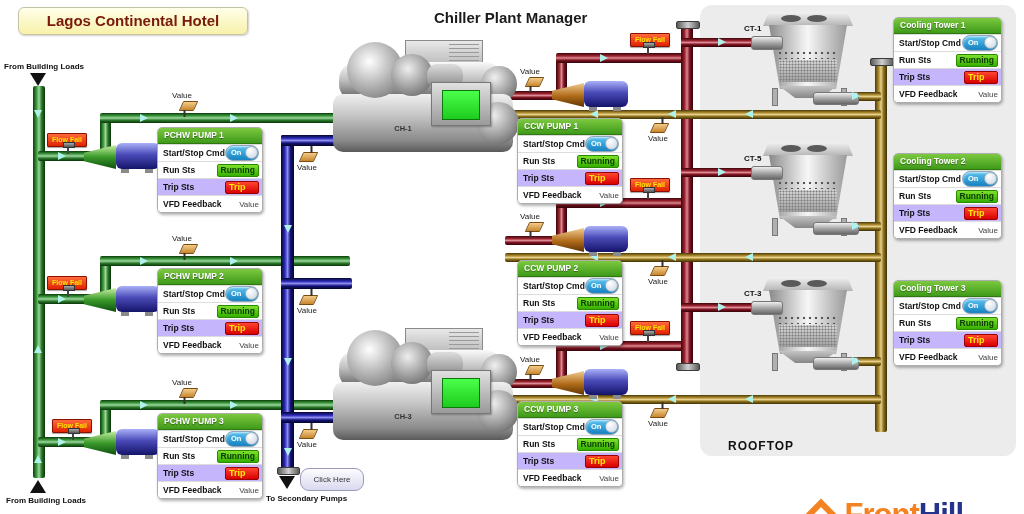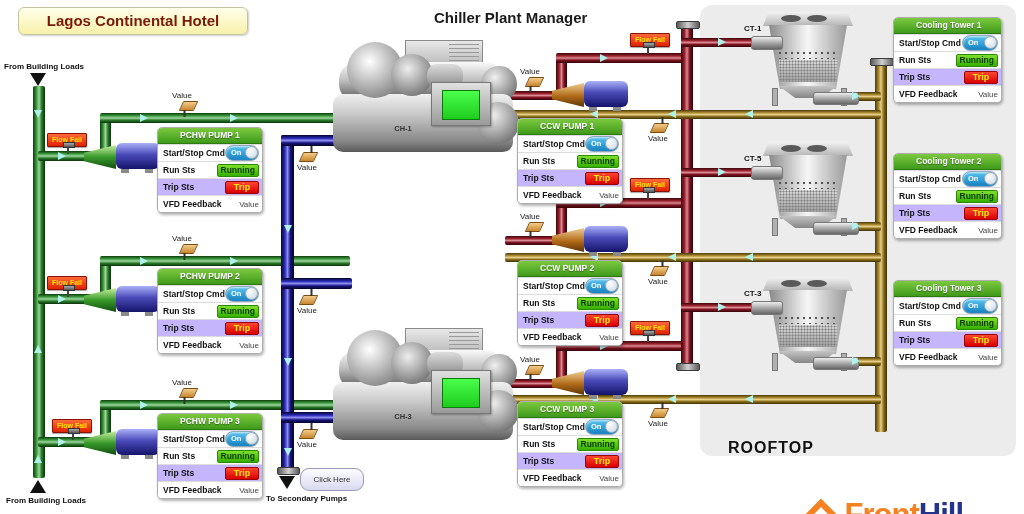--- a/index.html
+++ b/index.html
@@ -37,28 +37,28 @@
       border:1px solid #7a4c10;transform:skewX(-25deg);border-radius:1px;}
   .sn:after{content:"";position:absolute;left:5px;top:8px;width:2px;height:7px;background:#333;transform:skewX(25deg);}
   .sn.up:after{top:-7px;}
   .vlabel{position:absolute;z-index:6;font-size:8px;color:#222;}
   .slabel{position:absolute;z-index:6;font-size:8px;font-weight:bold;color:#111;}
   
   .panel{position:absolute;width:104px;z-index:8;background:#fff;border:1px solid #adadad;
          border-radius:5px;box-shadow:1px 2px 3px rgba(0,0,0,.3);overflow:hidden;}
   .panel.w{width:107px;}
   .panel .hd{height:15px;background:linear-gradient(#7cc93f,#3f9a1a);color:#fff;font-weight:bold;
-         font-size:8.5px;line-height:15px;padding-left:22px;text-shadow:0 1px 1px rgba(0,0,0,.4);
+         font-size:8.5px;line-height:15px;padding-left:6px;text-shadow:0 1px 1px rgba(0,0,0,.4);
          border-bottom:1px solid #2e7a10;}
   .panel .row{display:flex;align-items:center;justify-content:space-between;height:16px;
          padding:0 3px 0 5px;border-top:1px solid #dcdcdc;background:#fff;}
   .panel .row.alt{background:#c4b5fd;}
   .panel .lb{font-size:8.5px;font-weight:bold;color:#111;white-space:nowrap;}
   .val{font-size:8px;color:#444;}
-  .bdg{display:inline-block;text-align:center;font-weight:bold;border-radius:2px;padding:0 3px;line-height:11px;}
+  .bdg{display:inline-block;text-align:left;font-weight:bold;border-radius:2px;padding:0 3px;line-height:11px;}
   .bdg.run{font-size:8.5px;background:linear-gradient(#7ee02a,#35b000);border:1px solid #2a8a00;color:#0a3a00;}
   .bdg.trip{font-size:9px;background:linear-gradient(#ff4530,#d80000);border:1px solid #9a0000;color:#ffec00;min-width:26px;}
   .tg{position:relative;display:inline-block;width:34px;height:14px;border-radius:8px;
       background:linear-gradient(#5cc4f0,#1580c0);border:1px solid #8fa6b8;box-shadow:inset 0 1px 2px rgba(255,255,255,.7);}
   .tg b{position:absolute;left:5px;top:0;font:bold 7.5px/14px "Liberation Sans",sans-serif;color:#fff;}
   .tg i{position:absolute;right:0;top:0;width:13px;height:13px;border-radius:50%;
       background:radial-gradient(circle at 35% 30%,#fff,#c8d4e0);border:1px solid #9ab0c0;box-sizing:border-box;}
   
   .chiller{position:absolute;width:187px;height:112px;z-index:3;}
   .ch-vent{position:absolute;left:72px;top:0;width:76px;height:30px;background:linear-gradient(#e8e8e8,#b0b0b0);border:1px solid #8a8a8a;}
@@ -102,21 +102,21 @@
       background:linear-gradient(#eee,#999 60%,#666);border:1px solid #777;}
   .tw-outlet{position:absolute;left:58px;top:80px;width:44px;height:11px;border-radius:3px;z-index:4;
       background:linear-gradient(#eee,#999 60%,#666);border:1px solid #777;}
   
   .titlebox{position:absolute;left:18px;top:7px;width:228px;height:26px;z-index:9;
       background:linear-gradient(#ffffe9,#f8f1aa);border:1px solid #c4c4a4;border-radius:6px;
       box-shadow:1px 1px 2px rgba(0,0,0,.2);text-align:center;font-size:15px;font-weight:bold;
       line-height:26px;color:#7a1a0a;}
   .pagetitle{position:absolute;left:434px;top:9px;z-index:9;font-size:15px;font-weight:bold;color:#1a1a1a;}
   .rooftop{position:absolute;left:700px;top:5px;width:316px;height:451px;background:#ececec;border-radius:12px;z-index:1;}
-  .rooftop-lb{position:absolute;left:728px;top:439px;z-index:6;font-size:16px;font-weight:bold;color:#111;letter-spacing:1px;}
+  .rooftop-lb{position:absolute;left:728px;top:439px;z-index:6;font-size:12px;font-weight:bold;color:#111;letter-spacing:1px;}
   .clickbtn{position:absolute;left:300px;top:468px;width:62px;height:21px;z-index:9;
       background:linear-gradient(#fcfcff,#d9d9f0);border:1px solid #9a9ab8;border-radius:9px;
       font-size:8px;color:#333;text-align:center;line-height:21px;cursor:pointer;}
   .logo{position:absolute;left:798px;top:462px;z-index:9;display:flex;align-items:flex-end;margin-top:36px;}
   .logo-ic{position:relative;width:44px;height:46px;}
   .logo-ic .d1{position:absolute;left:10px;top:2px;width:26px;height:26px;background:#f58220;transform:rotate(45deg);}
   .logo-ic .d2{position:absolute;left:16px;top:8px;width:14px;height:14px;background:#fff;transform:rotate(45deg);}
   .logo-ic .d3{position:absolute;left:2px;top:22px;width:16px;height:16px;background:#24348c;transform:rotate(45deg);}
   .logo-tx{margin-left:4px;}
   .logo-line{font-size:31px;font-weight:bold;line-height:34px;letter-spacing:-1px;}

